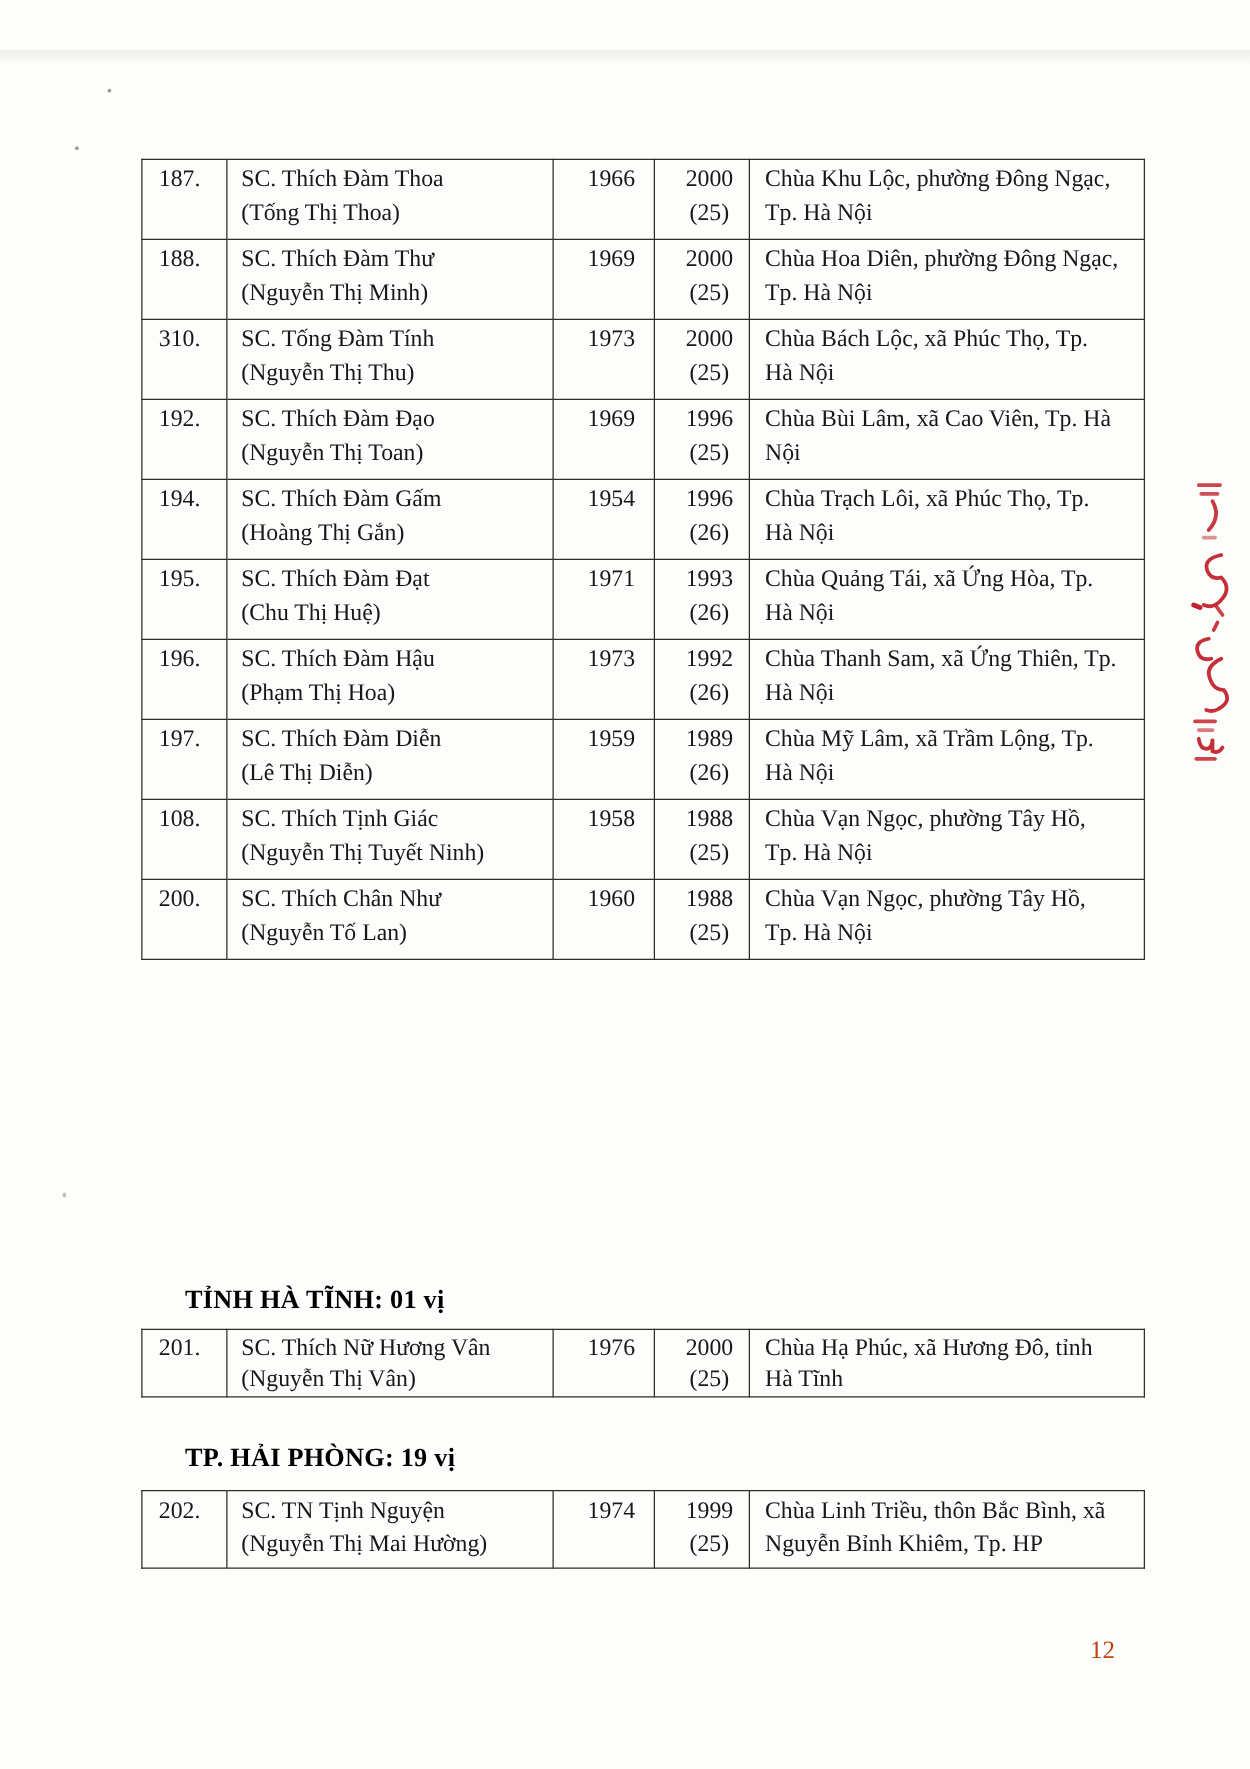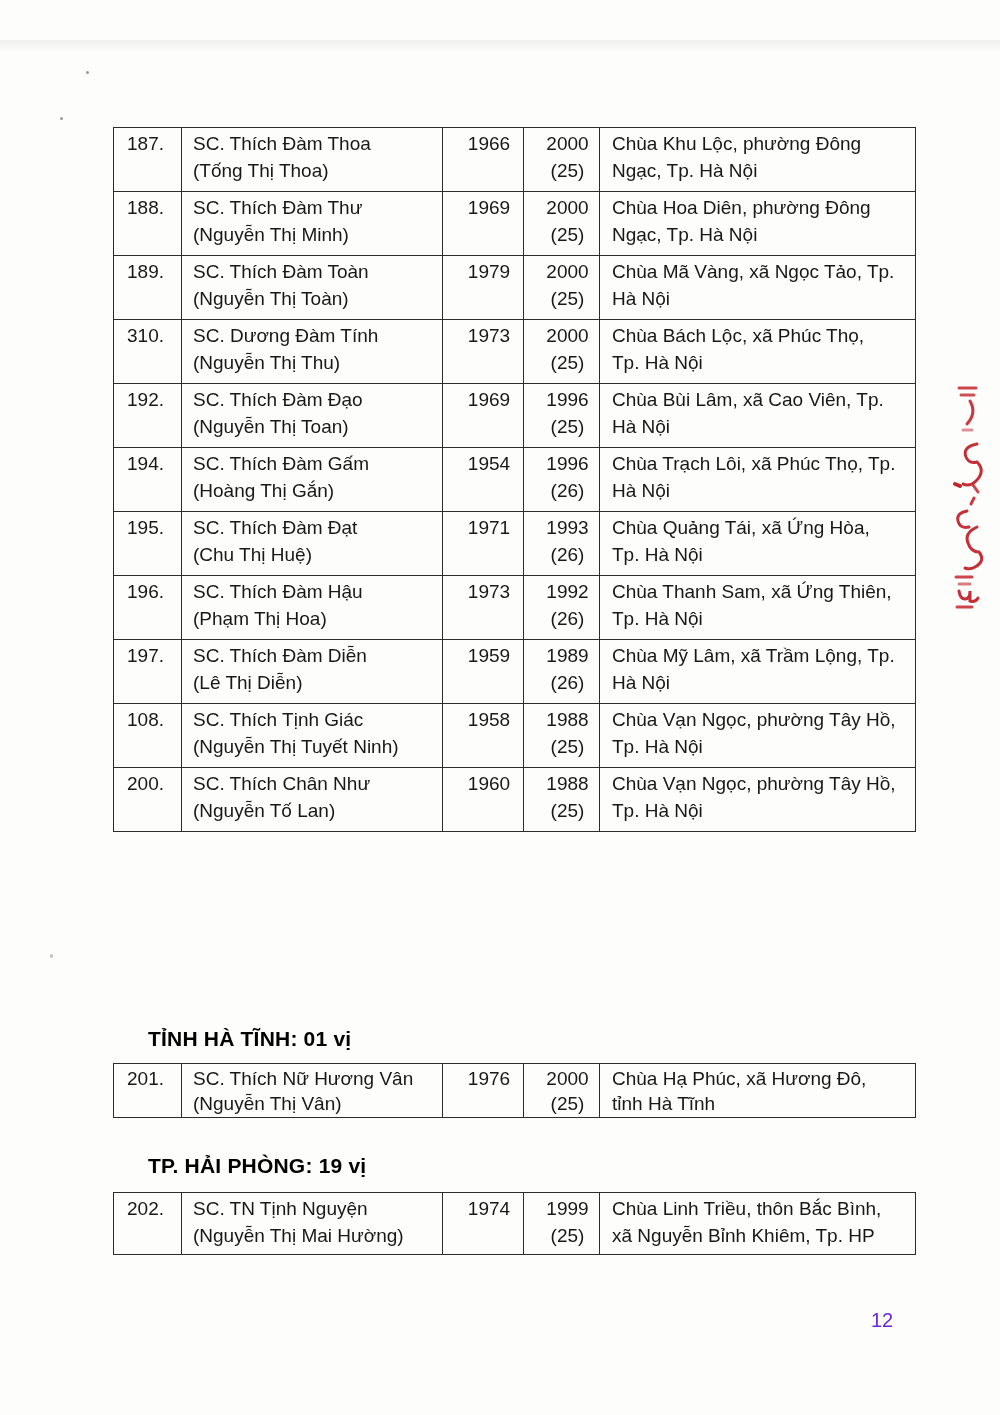--- a/index.html
+++ b/index.html
@@ -1,39 +1,39 @@
 <!DOCTYPE html>
 <html><head>
 <meta charset="utf-8">
 <style>
   html,body{margin:0;padding:0;background:#ffffff;}
   .page{
     position:relative;width:1000px;height:1415px;background:#fdfdfc;
-    font-family:Liberation Sans, sans-serif;color:#181818;overflow:hidden;
+    font-family:Liberation Serif, serif;color:#181818;overflow:hidden;
   }
   .scan-band{position:absolute;left:0;top:40px;width:1000px;height:12px;
     background:linear-gradient(180deg,#ebebea 0%,#f7f7f6 70%,rgba(255,255,255,0));opacity:.75;}
   .speck{position:absolute;background:#9a9a98;border-radius:50%;}
   table.reg{position:absolute;left:113px;border-collapse:collapse;table-layout:fixed;width:802px;}
   table.reg td{border:1.6px solid #2c2c2a;vertical-align:top;font-size:19px;line-height:27px;
     overflow:hidden;}
   table.t1 td{height:60px;}
   table.t2 td{height:50px;line-height:25px;}
   table.t3 td{height:58px;}
   .c-no{padding:2px 0 0 13px;}
   .c-name{padding:2px 4px 0 11px;}
   .c-year{text-align:center;padding-top:2px;padding-left:13px;}
   .c-addr{padding:2px 19px 0 12px;}
   .t1{top:127px;}
   .t2{top:1063px;}
   .t3{top:1192px;}
   .section-header{position:absolute;left:148px;font-size:21px;font-weight:bold;letter-spacing:.2px;color:#000000;}
   .hdr-hatinh{top:1027px;}
   .hdr-haiphong{top:1154px;}
-  .page-number{position:absolute;left:862px;top:1309px;width:40px;text-align:center;font-size:20px;color:#6d28d9;}
+  .page-number{position:absolute;left:862px;top:1309px;width:40px;text-align:center;font-size:20px;color:#c2410c;}
   .red-marks{position:absolute;left:946px;top:380px;}
 </style>
 </head>
 <body>
 
 <div class="page">
 
   <div class="scan-band"></div>
   <div class="speck" style="left:86px;top:71px;width:3px;height:3px;"></div>
   <div class="speck" style="left:60px;top:117px;width:3px;height:3px;"></div>
@@ -81,43 +81,24 @@
       <td class="c-year">
         <div>2000</div>
         <div>(25)</div>
       </td>
       <td class="c-addr">
         <div>Chùa Hoa Diên, phường Đông Ngạc, Tp. Hà Nội</div>
       </td>
     </tr>
         <tr>
       <td class="c-no">
-        <div>189.</div>
-      </td>
-      <td class="c-name">
-        <div>SC. Thích Đàm Toàn</div>
-        <div>(Nguyễn Thị Toàn)</div>
-      </td>
-      <td class="c-year">
-        <div>1979</div>
-      </td>
-      <td class="c-year">
-        <div>2000</div>
-        <div>(25)</div>
-      </td>
-      <td class="c-addr">
-        <div>Chùa Mã Vàng, xã Ngọc Tảo, Tp. Hà Nội</div>
-      </td>
-    </tr>
-        <tr>
-      <td class="c-no">
         <div>310.</div>
       </td>
       <td class="c-name">
-        <div>SC. Dương Đàm Tính</div>
+        <div>SC. Tống Đàm Tính</div>
         <div>(Nguyễn Thị Thu)</div>
       </td>
       <td class="c-year">
         <div>1973</div>
       </td>
       <td class="c-year">
         <div>2000</div>
         <div>(25)</div>
       </td>
       <td class="c-addr">

